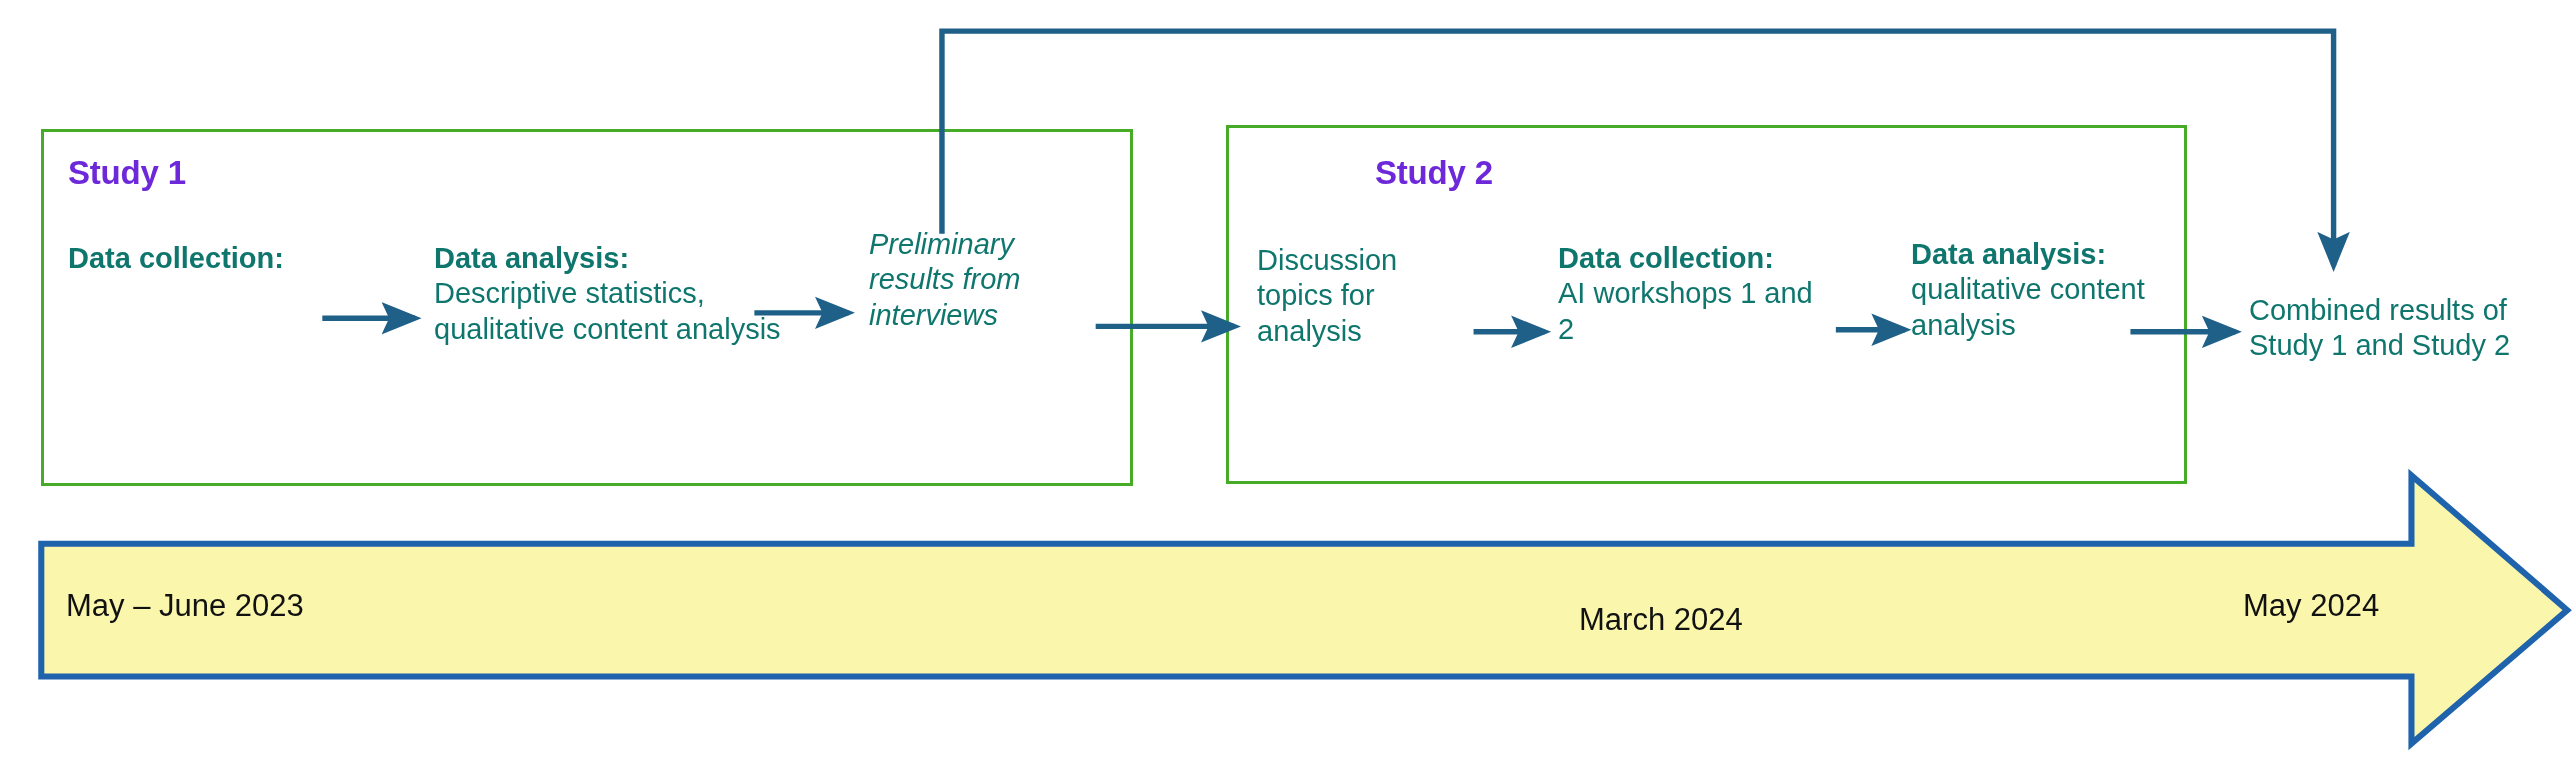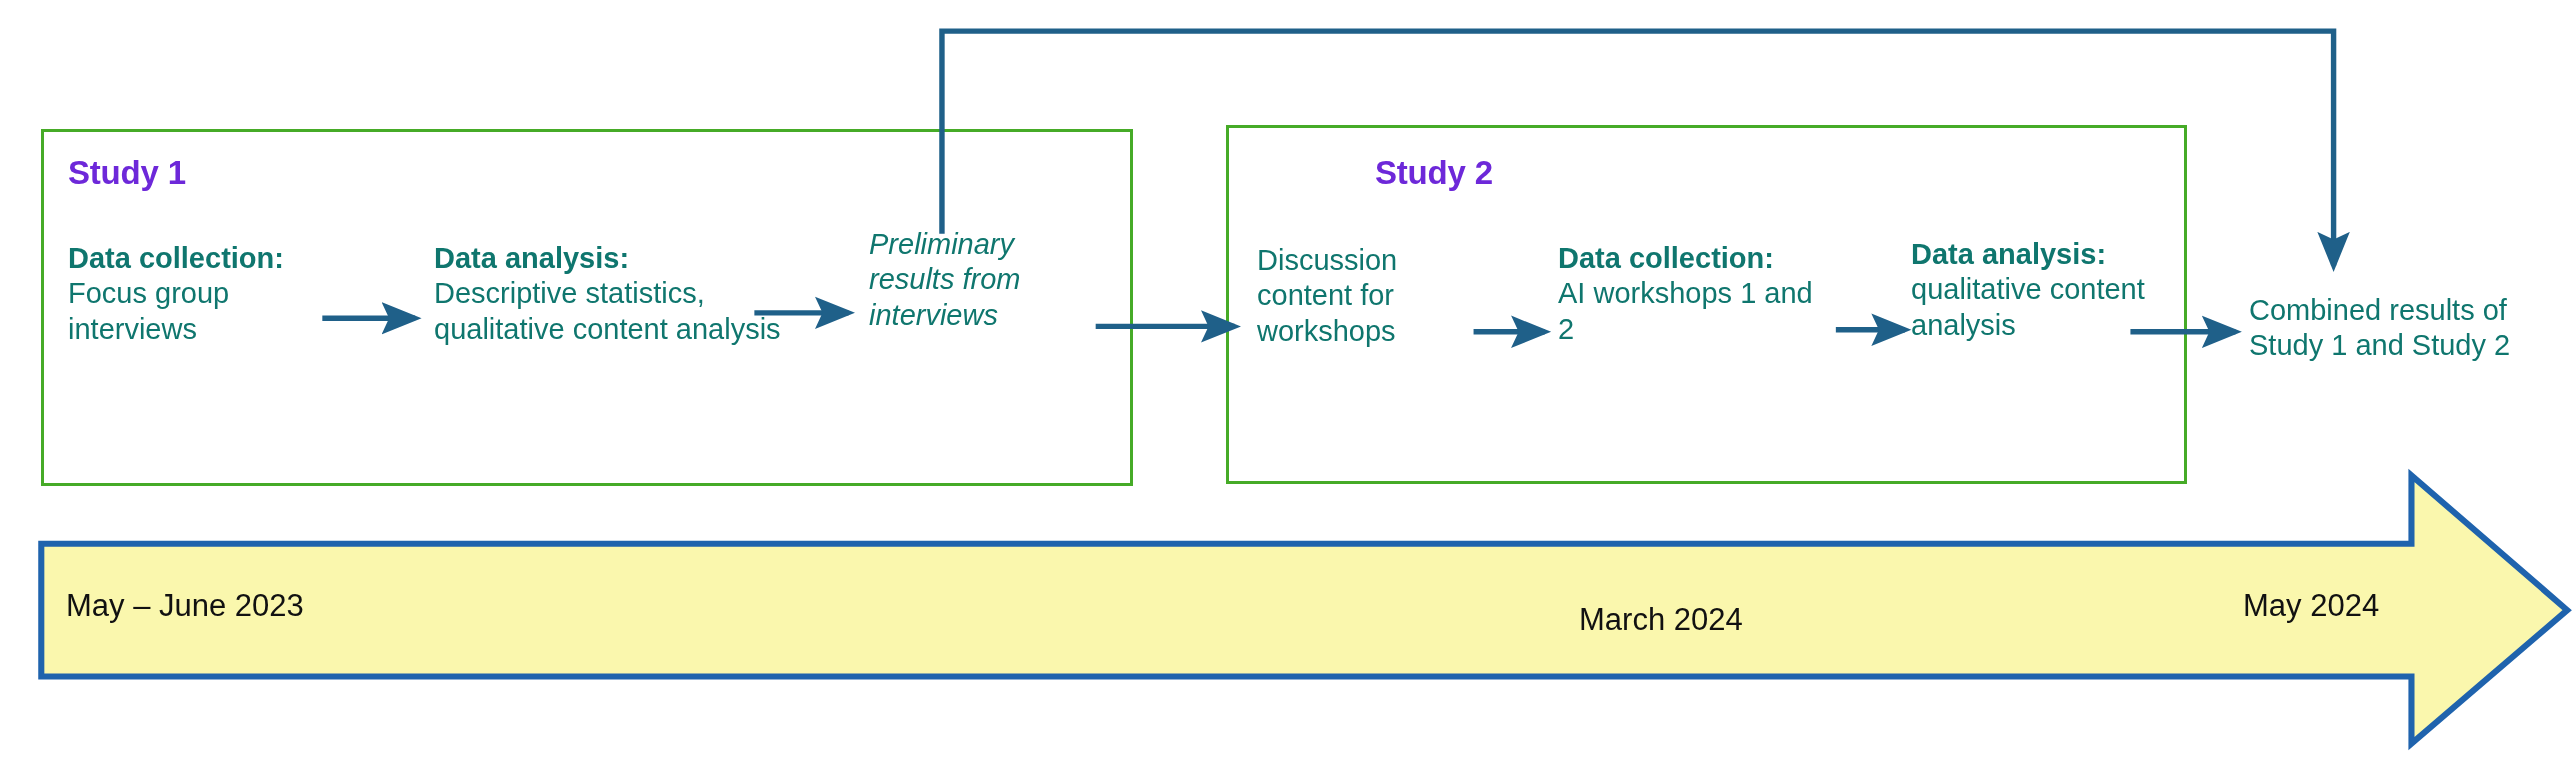--- a/index.html
+++ b/index.html
@@ -115,34 +115,33 @@
     <line x1="3145" y1="490" x2="3300" y2="490" stroke="#1F6089" stroke-width="8" marker-end="url(#ah)"></line>
 
     <path d="M 1390,345 L 1390,46 L 3445,46 L 3445,392" fill="none" stroke="#1F6089" stroke-width="8" marker-end="url(#ah-down)"></path>
   </svg>
 
   <div class="study-title" id="study1-title">Study 1</div>
   <div class="study-title" id="study2-title">Study 2</div>
 
   <div class="step" id="step-s1-collection">
     <span class="lead">Data collection:</span>
-    <span class="body">Focus group interviews</span>
   </div>
 
   <div class="step" id="step-s1-analysis">
     <span class="lead">Data analysis:</span>
     <span class="body">Descriptive statistics, qualitative content analysis</span>
   </div>
 
   <div class="step" id="step-prelim">
     <span class="body">Preliminary results from interviews</span>
   </div>
 
   <div class="step" id="step-discussion">
-    <span class="body">Discussion content for workshops</span>
+    <span class="body">Discussion topics for analysis</span>
   </div>
 
   <div class="step" id="step-s2-collection">
     <span class="lead">Data collection:</span>
     <span class="body">AI workshops 1 and 2</span>
   </div>
 
   <div class="step" id="step-s2-analysis">
     <span class="lead">Data analysis:</span>
     <span class="body">qualitative content analysis</span>

